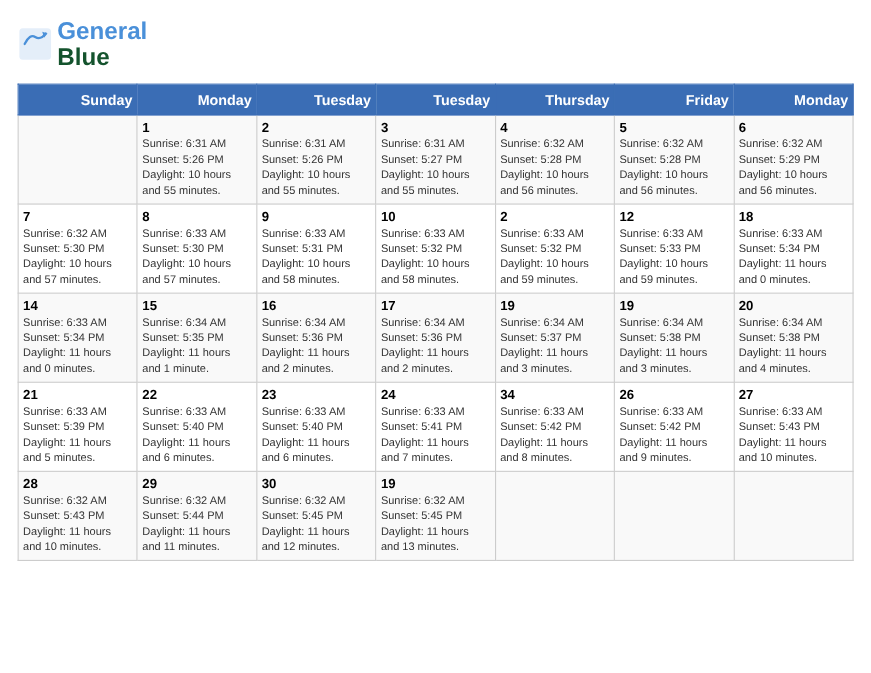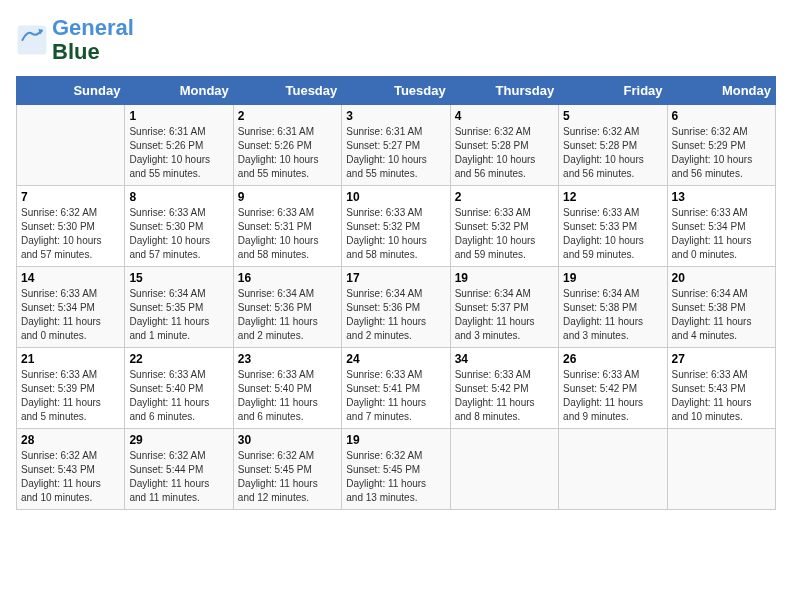--- a/index.html
+++ b/index.html
@@ -202,21 +202,21 @@
 and 59 minutes.</div>
         </td>
         <td>
           <span class="day-number">12</span>
           <div class="day-info" style="white-space: pre-line;">Sunrise: 6:33 AM
 Sunset: 5:33 PM
 Daylight: 10 hours
 and 59 minutes.</div>
         </td>
         <td>
-          <span class="day-number">13</span>
+          <span class="day-number">18</span>
           <div class="day-info" style="white-space: pre-line;">Sunrise: 6:33 AM
 Sunset: 5:34 PM
 Daylight: 11 hours
 and 0 minutes.</div>
         </td>
       </tr>
       <tr>
         <td>
           <span class="day-number">14</span>
           <div class="day-info" style="white-space: pre-line;">Sunrise: 6:33 AM

